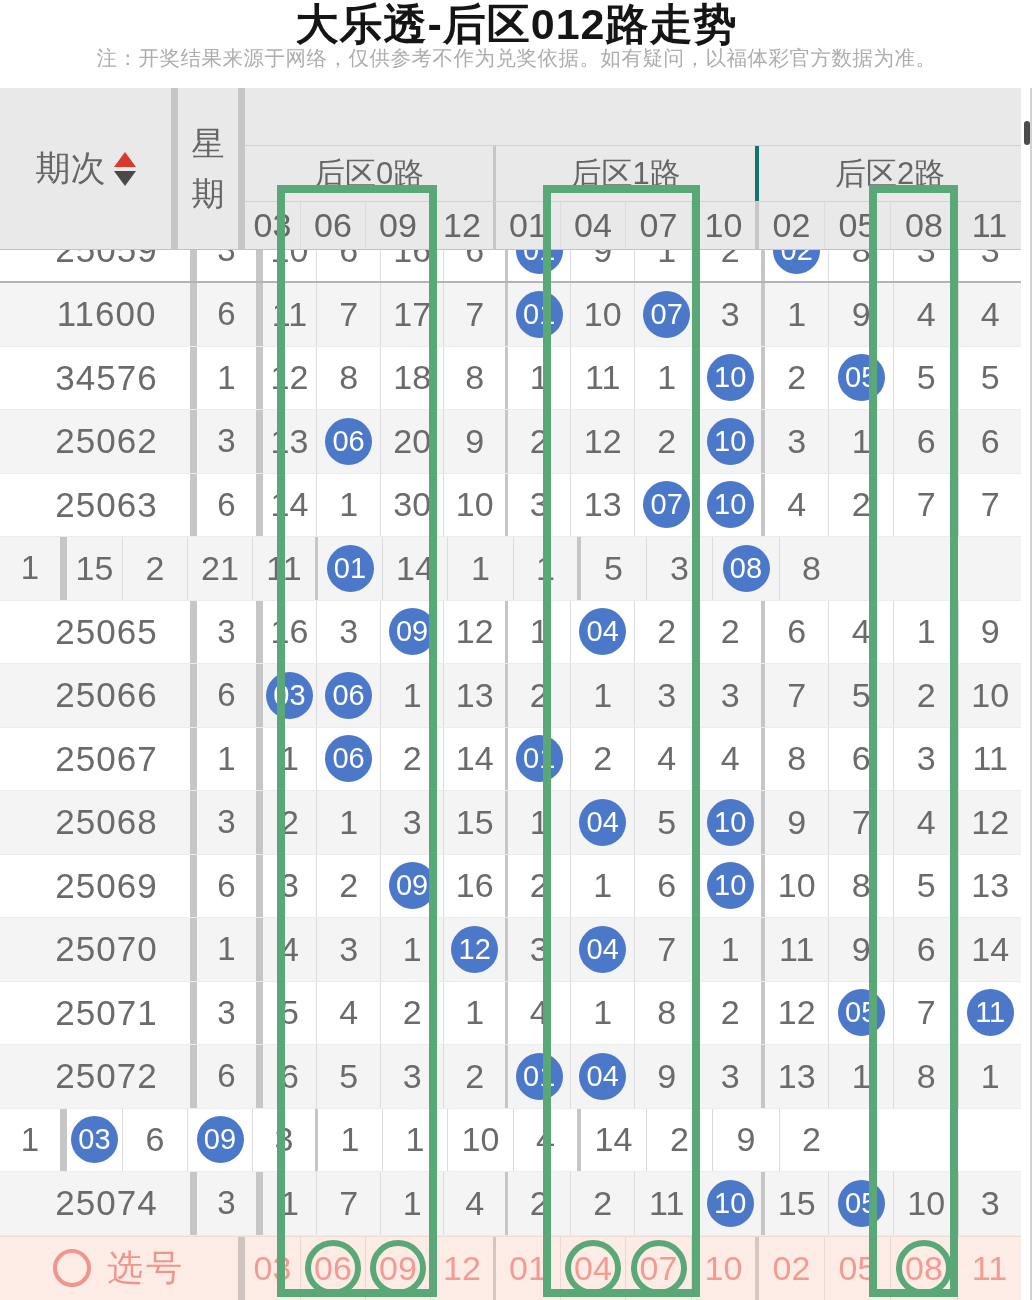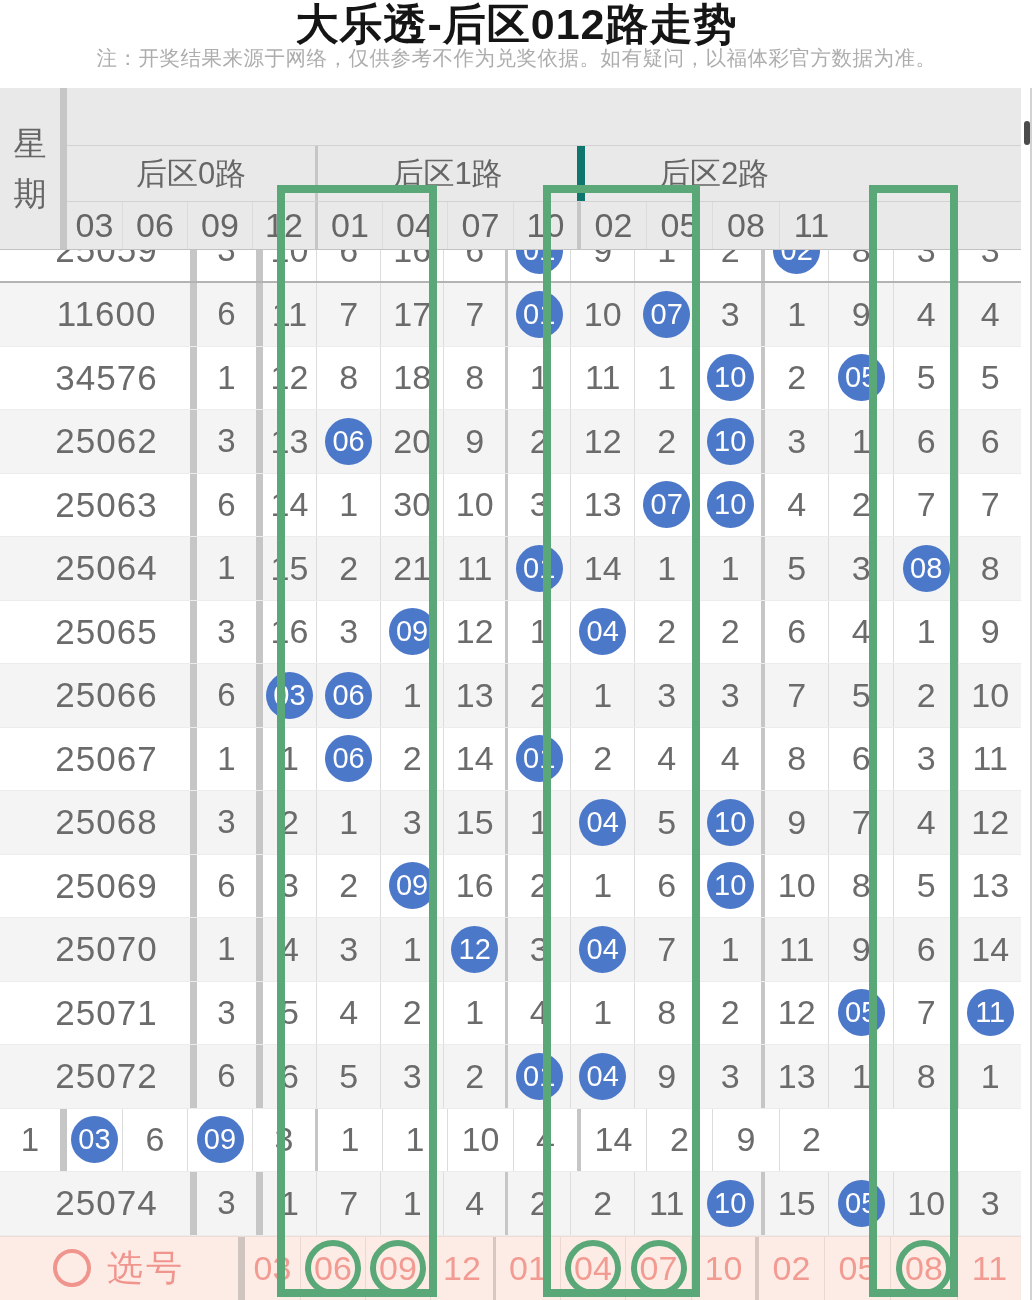--- a/index.html
+++ b/index.html
@@ -89,29 +89,36 @@
   .right-line { position:absolute; left:1030px; top:88px; width:2px; height:1212px; background:#d2d2d2; }
 </style>
 </head>
 <body>
 
 <div class="title">大乐透-后区012路走势</div>
 <div class="note">注：开奖结果来源于网络，仅供参考不作为兑奖依据。如有疑问，以福体彩官方数据为准。</div>
 
 <div class="table">
   <div class="thead">
+    <div class="period-h">
+      <span>期次</span>
+      <span class="sort">
+        <span class="tri-up"></span>
+        <span class="tri-dn"></span>
+      </span>
+    </div>
     <div class="week-h">
       <span class="stack">星期</span>
     </div>
     <div class="hright">
       <div class="hstrip-top"></div>
       <div class="hgroups">
         <div class="hgroup" style="width:248px">后区0路</div>
         <div class="hgroup" style="width:262px;border-left:3px solid #c6c6c6">后区1路</div>
-        <div class="hgroup" style="width:266px;border-left:8px solid #0f766e">后区2路</div>
+        <div class="hgroup" style="width:266px;border-left:4px solid #0f766e">后区2路</div>
       </div>
       <div class="hcols" id="hcols">
           <div class="cell" style="color: rgb(102, 102, 102); width: 55px;">03</div>
           <div class="cell" style="color: rgb(102, 102, 102); width: 65px; border-left: 1px solid rgb(220, 220, 220);">06</div>
           <div class="cell" style="color: rgb(102, 102, 102); width: 65px; border-left: 1px solid rgb(220, 220, 220);">09</div>
           <div class="cell" style="color: rgb(102, 102, 102); width: 63px; border-left: 1px solid rgb(220, 220, 220);">12</div>
           <div class="cell" style="color: rgb(102, 102, 102); width: 67px; border-left: 3px solid rgb(198, 198, 198);">01</div>
           <div class="cell" style="color: rgb(102, 102, 102); width: 65px; border-left: 1px solid rgb(220, 220, 220);">04</div>
           <div class="cell" style="color: rgb(102, 102, 102); width: 66px; border-left: 1px solid rgb(220, 220, 220);">07</div>
           <div class="cell" style="color: rgb(102, 102, 102); width: 64px; border-left: 1px solid rgb(220, 220, 220);">10</div>
@@ -220,21 +227,20 @@
         </div>
         <div class="cell" style="width: 64px; border-left: 1px solid rgb(220, 220, 220);">
           <span class="ball">10</span>
         </div>
         <div class="cell" style="width: 69px; border-left: 4px solid rgb(198, 198, 198);">4</div>
         <div class="cell" style="width: 66px; border-left: 1px solid rgb(220, 220, 220);">2</div>
         <div class="cell" style="width: 67px; border-left: 1px solid rgb(220, 220, 220);">7</div>
         <div class="cell" style="width: 64px; border-left: 1px solid rgb(220, 220, 220);">7</div>
       </div>
       <div class="row gray">
-        <div class="pcell">25064</div>
         <div class="wcell">1</div>
         <div class="cell" style="width: 55px;">15</div>
         <div class="cell" style="width: 65px; border-left: 1px solid rgb(220, 220, 220);">2</div>
         <div class="cell" style="width: 65px; border-left: 1px solid rgb(220, 220, 220);">21</div>
         <div class="cell" style="width: 63px; border-left: 1px solid rgb(220, 220, 220);">11</div>
         <div class="cell" style="width: 67px; border-left: 3px solid rgb(198, 198, 198);">
           <span class="ball">01</span>
         </div>
         <div class="cell" style="width: 65px; border-left: 1px solid rgb(220, 220, 220);">14</div>
         <div class="cell" style="width: 66px; border-left: 1px solid rgb(220, 220, 220);">1</div>

